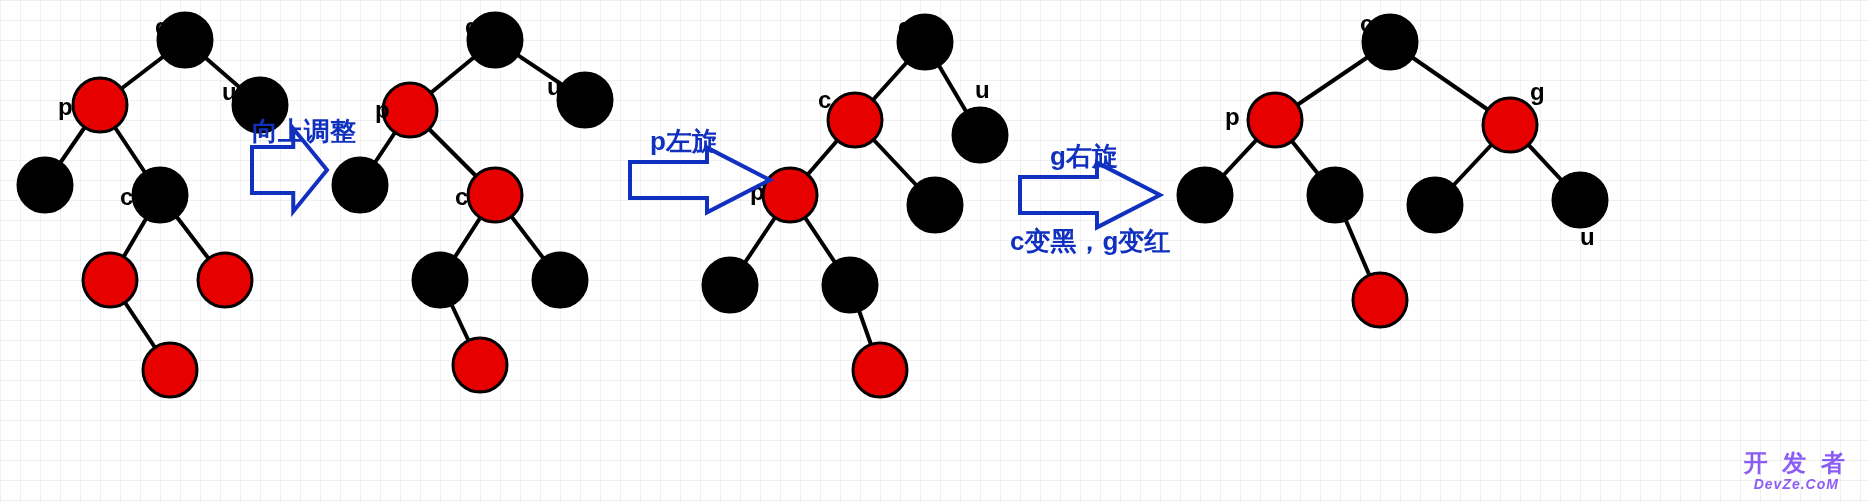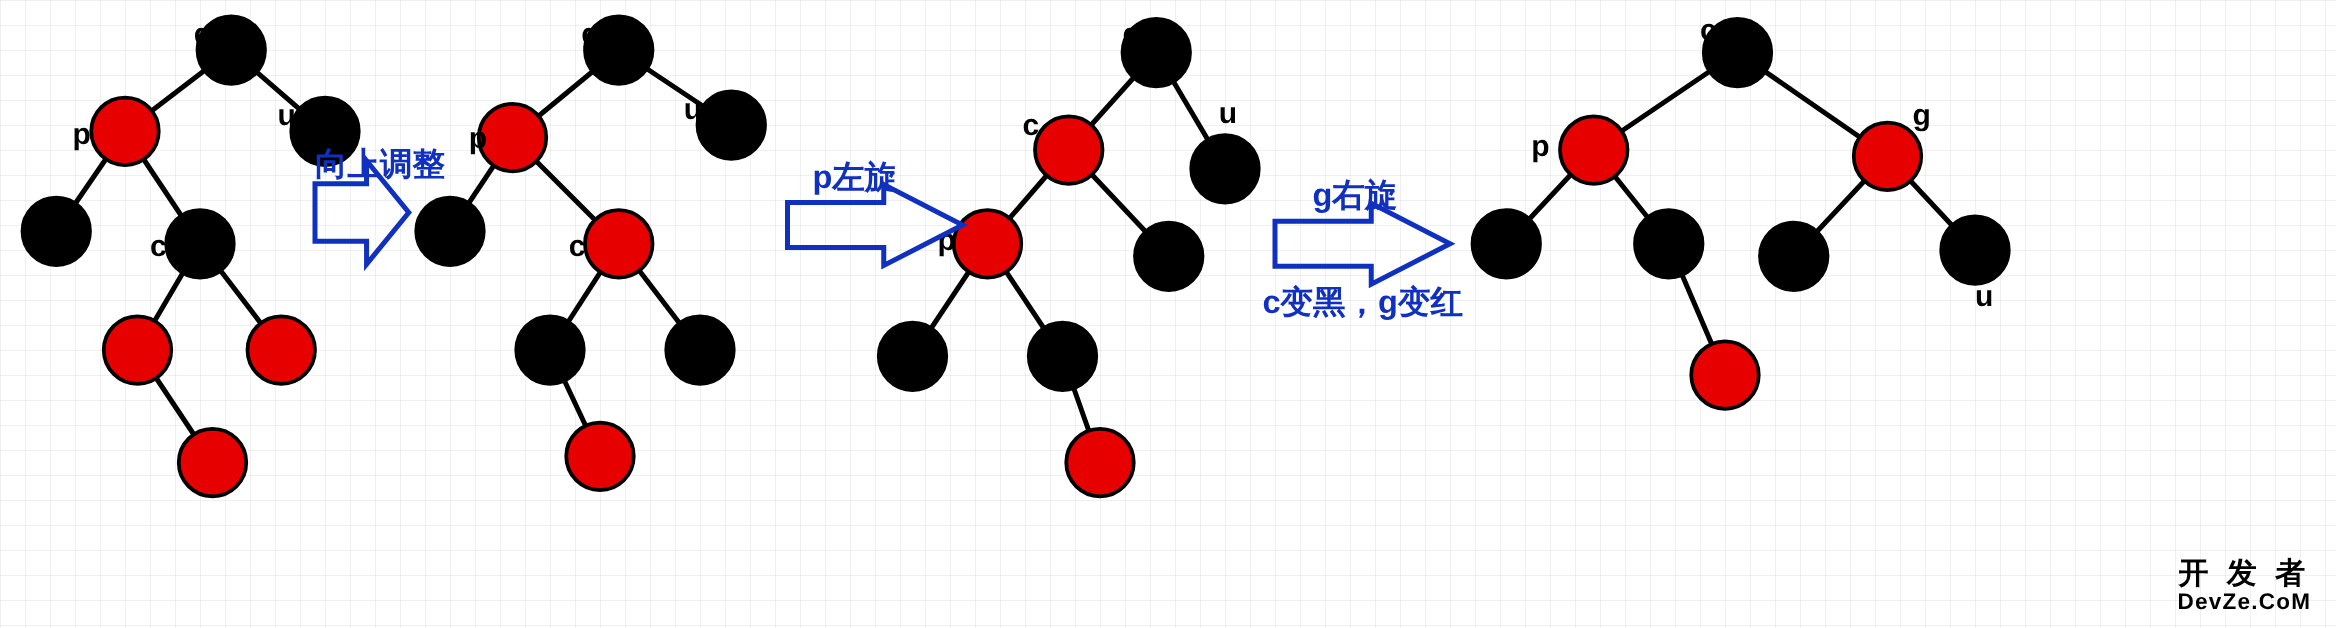--- a/index.html
+++ b/index.html
@@ -31,27 +31,28 @@
     font-weight: 700;
     fill: #1030c0;
   }
   .watermark {
     position: absolute;
     right: 20px;
     bottom: 10px;
     text-align: center;
     font-weight: 700;
     letter-spacing: 4px;
-    color: #000000;
+    color: #8b5cf6;
     line-height: 1.1;
     font-size: 24px;
   }
   .watermark .sub {
     letter-spacing: 1px;
-    font-size: 18px;
+    font-size: 14px;
+    font-style: italic;
   }
   .edge {
     stroke: #000;
     stroke-width: 4;
   }
   .node {
     stroke: #000;
     stroke-width: 3;
   }
   .red { fill: #e60000; }

